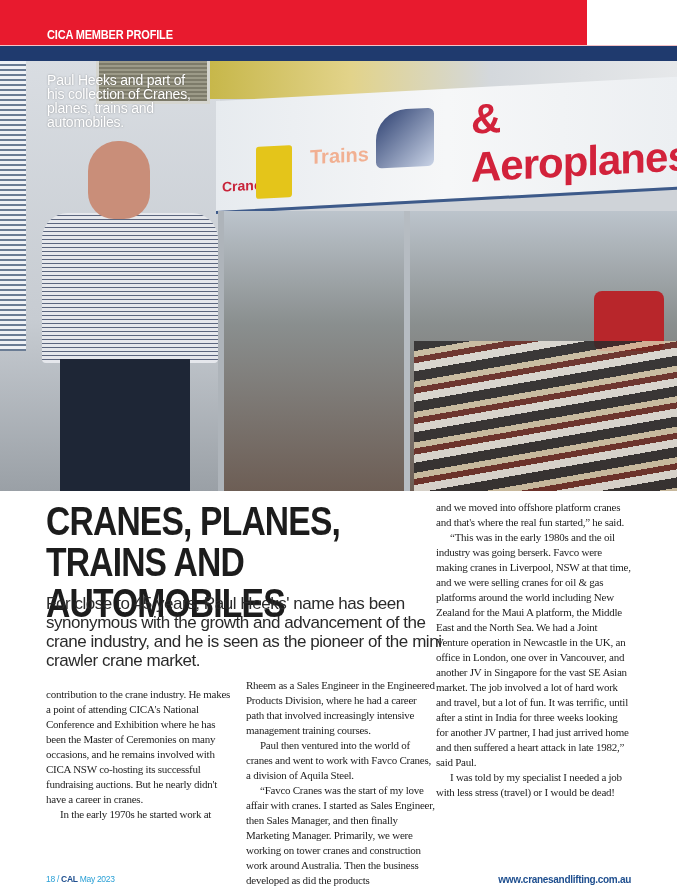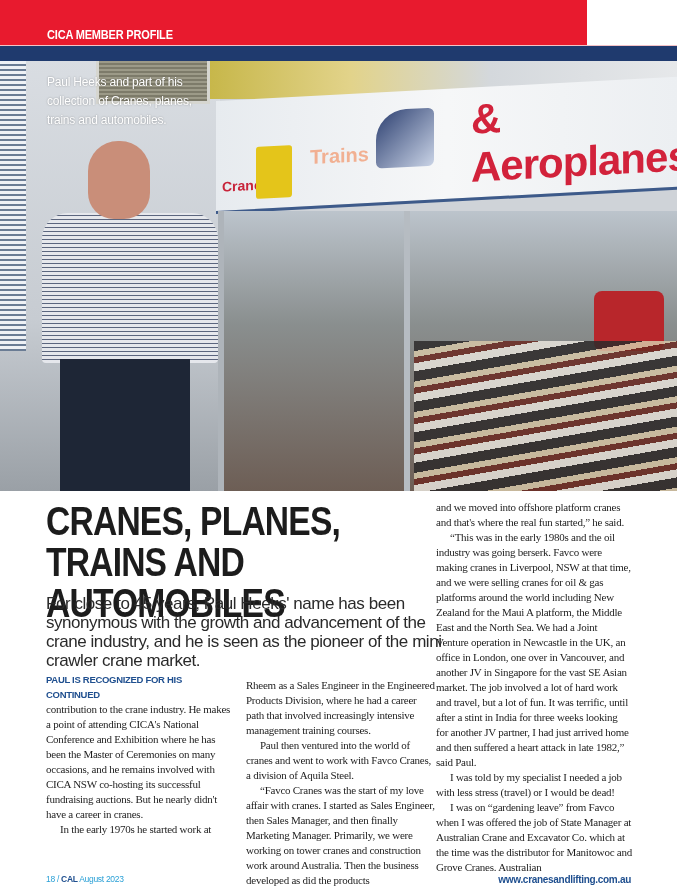--- a/index.html
+++ b/index.html
@@ -29,21 +29,21 @@
     .photo .cabinet { position: absolute; left: 218px; top: 150px; width: 459px; height: 280px; background: linear-gradient(180deg,#bcc4cc,#8a8f8f 40%,#6d5e55 100%); border-left: 6px solid #aeb4ba; }
     .photo .cabinet .pane { position: absolute; left: 180px; top: 0; width: 6px; height: 280px; background: #b6bcc2; }
     .photo .cabinet .rows { position: absolute; left: 190px; top: 130px; width: 270px; height: 150px; background: repeating-linear-gradient(170deg,#2d2a2a 0 10px,#d6c7a8 10px 16px,#6b2a22 16px 22px,#e8e4dc 22px 30px); opacity: 0.85; }
     .photo .cabinet .redcrane { position: absolute; left: 370px; top: 80px; width: 70px; height: 60px; background: #b8262b; border-radius: 8px; }
     .photo .person { position: absolute; left: 42px; top: 80px; width: 176px; height: 350px; }
     .photo .person .head { position: absolute; left: 46px; top: 0; width: 62px; height: 78px; background: #c98e79; border-radius: 30px 30px 26px 26px; }
     .photo .person .shirt { position: absolute; left: 0; top: 72px; width: 176px; height: 150px; background: repeating-linear-gradient(0deg,#e8eaee 0 3px,#56617a 3px 4px), #e8eaee; border-radius: 26px 26px 4px 4px; opacity: 0.95; }
     .photo .person .jeans { position: absolute; left: 18px; top: 218px; width: 130px; height: 132px; background: #1e2636; }
     .photo .caption {
       position: absolute; left: 47px; top: 12px; width: 150px; font-family: "Liberation Sans", sans-serif;
-      font-size: 12px; line-height: 19px; color: #ffffff; letter-spacing: -0.2px; text-shadow: 0 0 2px rgba(0,0,0,0.35);
+      font-size: 14px; line-height: 14px; color: #ffffff; letter-spacing: -0.2px; text-shadow: 0 0 2px rgba(0,0,0,0.35);
     }
 
     .headline {
       position: absolute; left: 46px; top: 501px; width: 400px; margin: 0;
       font-family: "Liberation Sans", sans-serif; font-weight: bold; font-size: 41px; line-height: 41px;
       color: #1c1c1c; letter-spacing: -1px; transform: scaleX(0.82); transform-origin: left top; width: 480px;
     }
     .standfirst {
       position: absolute; left: 46px; top: 594px; width: 400px; font-family: "Liberation Sans", sans-serif;
       font-size: 17px; line-height: 19px; color: #2a2a2a; letter-spacing: -0.45px;
@@ -91,35 +91,34 @@
     <div class="head"></div>
     <div class="jeans"></div>
   </div>
   <div class="caption">Paul Heeks and part of his collection of Cranes, planes, trains and automobiles.</div>
 </div>
 
 <h1 class="headline">CRANES, PLANES, TRAINS AND AUTOMOBILES</h1>
 <div class="standfirst">For close to 45 years, Paul Heeks' name has been synonymous with the growth and advancement of the crane industry, and he is seen as the pioneer of the mini crawler crane market.</div>
 
 <div class="col col1">
-  <p><span class="lead">PAUL IS RECOGNIZED FOR HIS CONTINUED</span><br><span>contribution to the crane industry. He makes a point of attending CICA's National Conference and Exhibition where he has been the Master of Ceremonies on many occasions, and he remains involved with CICA NSW co-hosting its successful fundraising auctions. But he nearly didn't have a career in cranes.</span></p>
+  <p><br><span>contribution to the crane industry. He makes a point of attending CICA's National Conference and Exhibition where he has been the Master of Ceremonies on many occasions, and he remains involved with CICA NSW co-hosting its successful fundraising auctions. But he nearly didn't have a career in cranes.</span></p>
   <p class="ind">In the early 1970s he started work at</p>
 </div>
 
 <div class="col col2">
   <p>Rheem as a Sales Engineer in the Engineered Products Division, where he had a career path that involved increasingly intensive management training courses.</p>
   <p class="ind">Paul then ventured into the world of cranes and went to work with Favco Cranes, a division of Aquila Steel.</p>
   <p class="ind">“Favco Cranes was the start of my love affair with cranes. I started as Sales Engineer, then Sales Manager, and then finally Marketing Manager. Primarily, we were working on tower cranes and construction work around Australia. Then the business developed as did the products</p>
 </div>
 
 <div class="col col3">
   <p>and we moved into offshore platform cranes and that's where the real fun started,” he said.</p>
   <p class="ind">“This was in the early 1980s and the oil industry was going berserk. Favco were making cranes in Liverpool, NSW at that time, and we were selling cranes for oil &amp; gas platforms around the world including New Zealand for the Maui A platform, the Middle East and the North Sea. We had a Joint Venture operation in Newcastle in the UK, an office in London, one over in Vancouver, and another JV in Singapore for the vast SE Asian market. The job involved a lot of hard work and travel, but a lot of fun. It was terrific, until after a stint in India for three weeks looking for another JV partner, I had just arrived home and then suffered a heart attack in late 1982,” said Paul.</p>
   <p class="ind">I was told by my specialist I needed a job with less stress (travel) or I would be dead!</p>
-  <p class="ind">I was on “gardening leave” from Favco when I was offered the job of State Manager at Australian Crane and Excavator Co. which at the time was the distributor for Manitowoc and Grove Cranes. Australian</p>
 </div>
 
 <div class="footer-left">
   <span>18 /</span>
   <span class="pub">CAL</span>
-  <span>August 2023</span>
+  <span>May 2023</span>
 </div>
 <div class="footer-right">www.cranesandlifting.com.au</div>
 
 </body></html>

